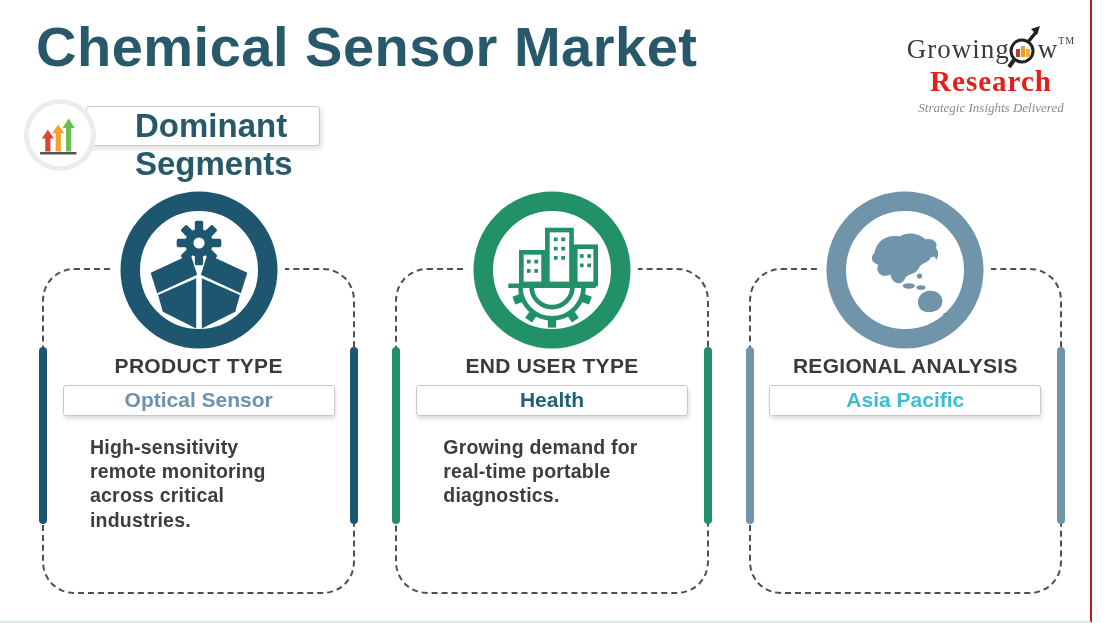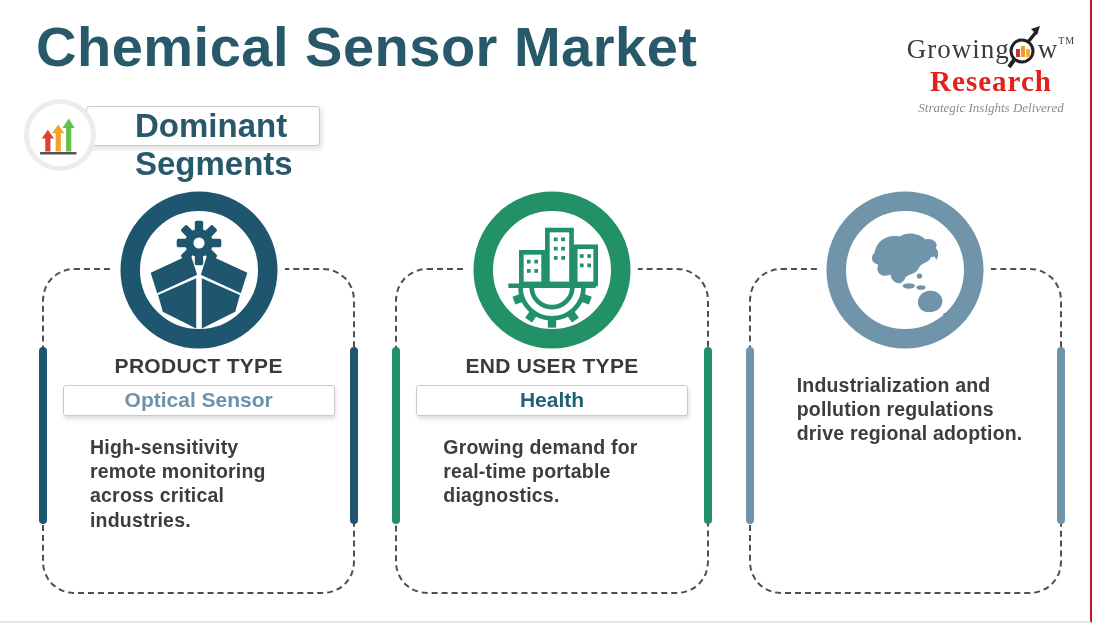--- a/index.html
+++ b/index.html
@@ -215,20 +215,19 @@
             <ellipse cx="90" cy="106" rx="8" ry="3.5"></ellipse>
             <ellipse cx="106" cy="108" rx="6" ry="3"></ellipse>
             <path d="M104,120 C110,110 126,110 132,119 C138,128 131,140 118,140
                      C106,142 98,130 104,120 Z"></path>
             <circle cx="138" cy="144" r="3"></circle>
             <circle cx="133" cy="150" r="2.2"></circle>
           </g>
         </svg>
       </div>
       <div class="card-content">
-        <div class="card-body">Industrialization and
-pollution regulations
-drive regional adoption.</div>
+        <div class="card-header">REGIONAL ANALYSIS</div>
+        <div class="value-box">Asia Pacific</div>
       </div>
     </div>
 
   </div>
 </div>
 
 </body></html>

